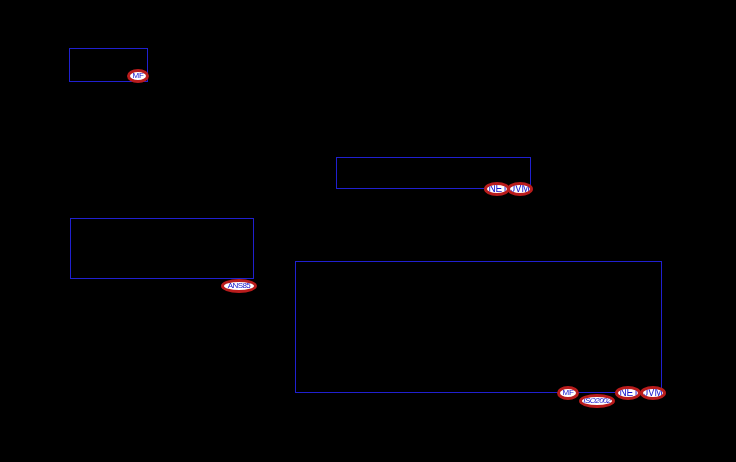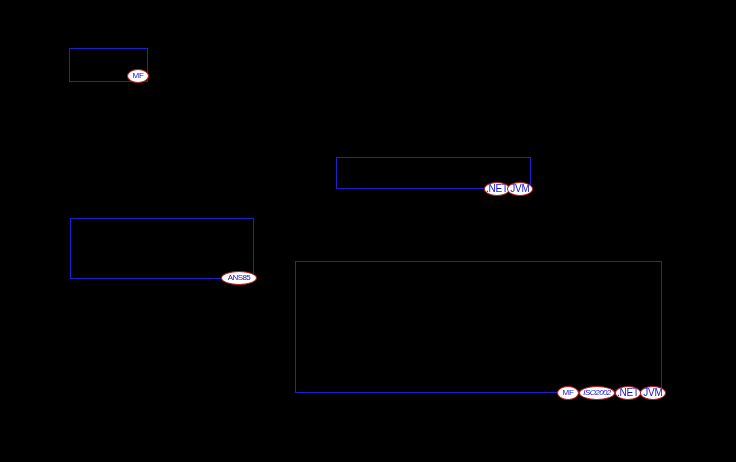--- a/index.html
+++ b/index.html
@@ -20,37 +20,37 @@
   .node-box {
     position: absolute;
     box-sizing: border-box;
     border: 1px solid #2020d0;
     background: transparent;
   }
   .badge {
     position: absolute;
     box-sizing: border-box;
     background: #ffffff;
-    border: 1px solid #b91c1c;
+    border: 3px solid #b91c1c;
     border-radius: 50%;
     color: #1414cc;
     font-family: "Liberation Sans", sans-serif;
     font-size: 8px;
     line-height: 1;
     letter-spacing: -0.2px;
     display: flex;
     align-items: center;
     justify-content: center;
     white-space: nowrap;
     overflow: hidden;
     z-index: 5;
   }
   .badge.sz-sm { width: 22px; height: 14px; font-size: 8px; }
   .badge.sz-md { width: 26px; height: 14px; font-size: 10px; }
-  .badge.sz-lg { width: 36px; height: 14px; font-size: 8px; letter-spacing: -0.6px; }
+  .badge.sz-lg { width: 36px; height: 14px; font-size: 8px; letter-spacing: -0.6px; margin-top: 8px; }
 </style>
 </head>
 <body>
 
 <div id="canvas">
 
   <div class="node-box" style="left:69px; top:48px; width:79px; height:34px;"></div>
   <div class="badge sz-sm" style="left:127px; top:69px;">MF</div>
 
   <div class="node-box" style="left:336px; top:157px; width:195px; height:32px;"></div>

